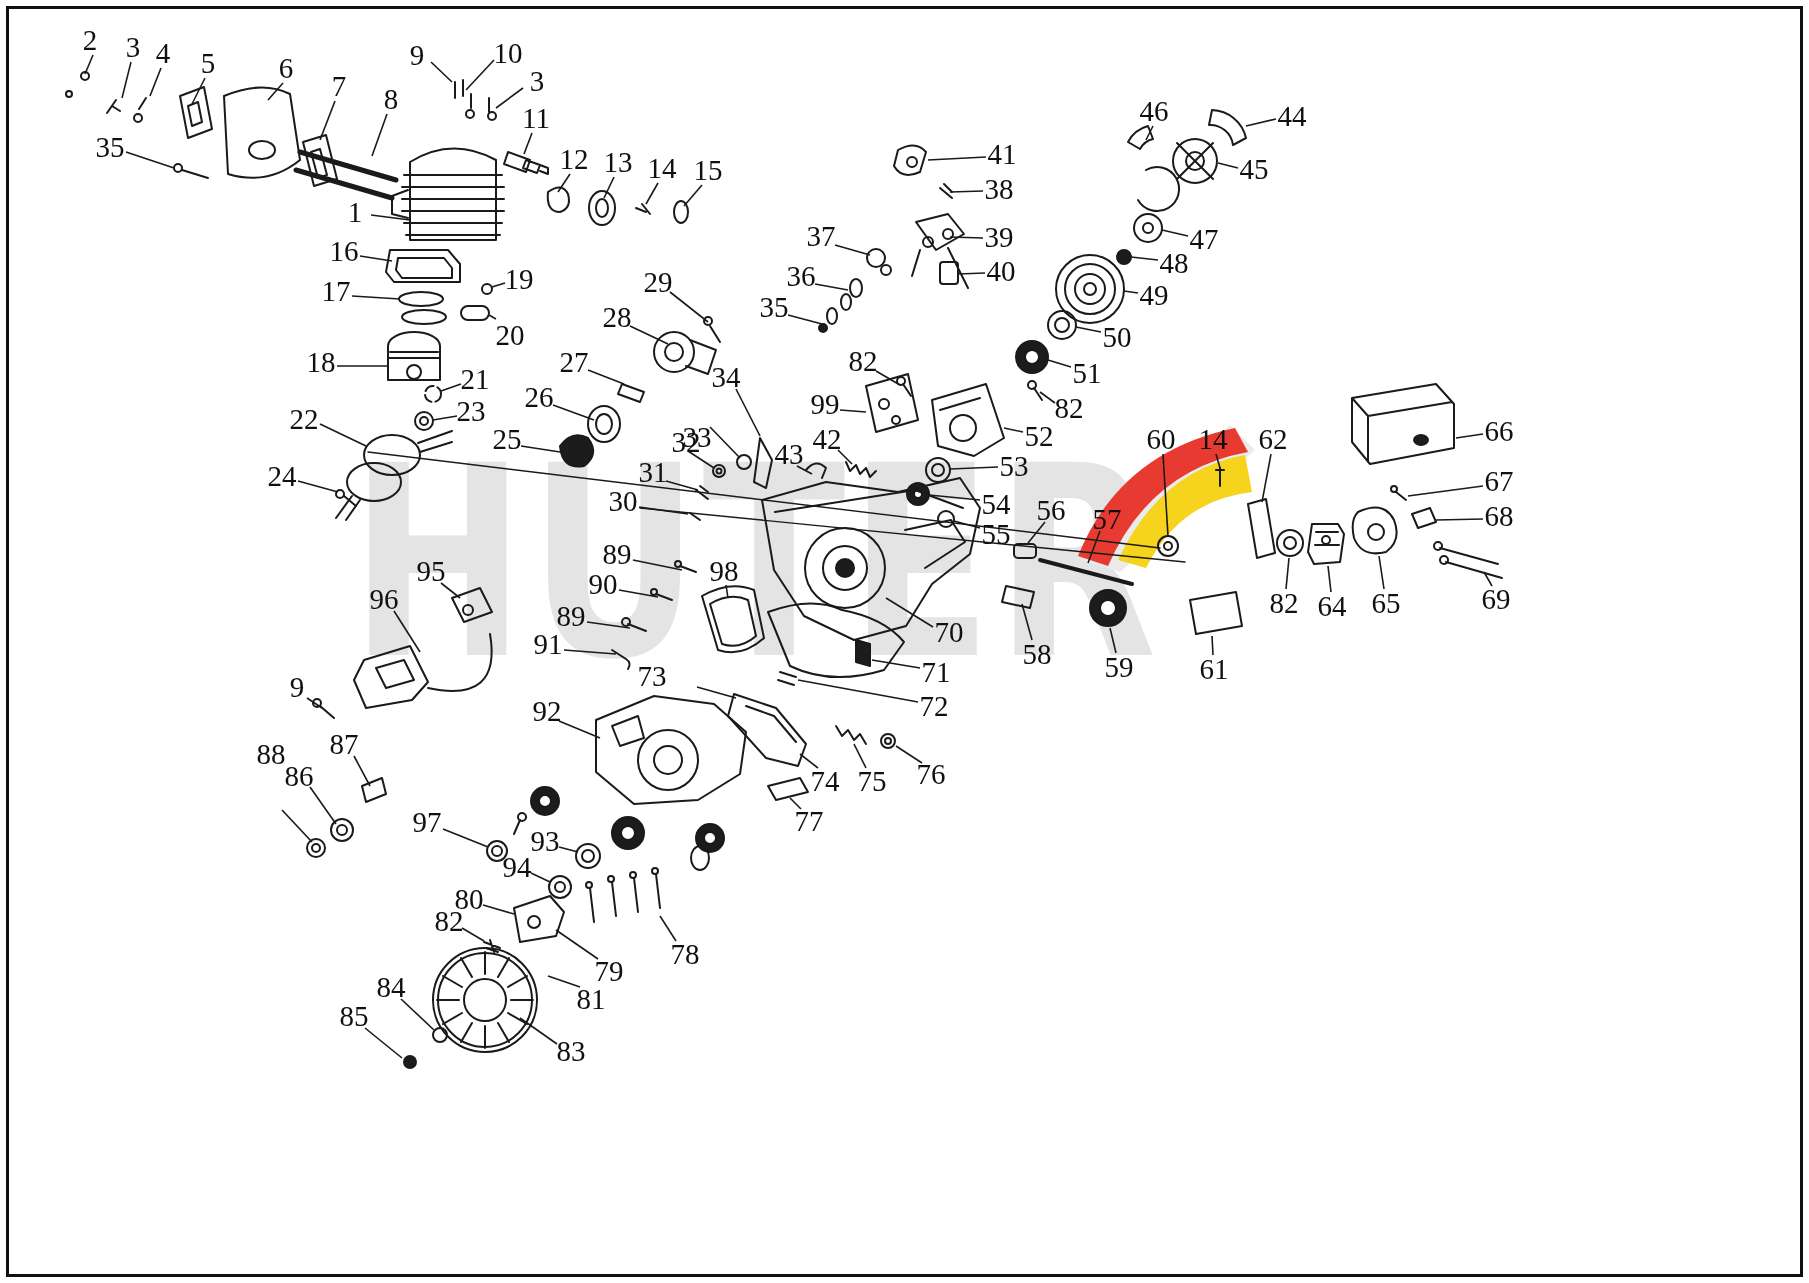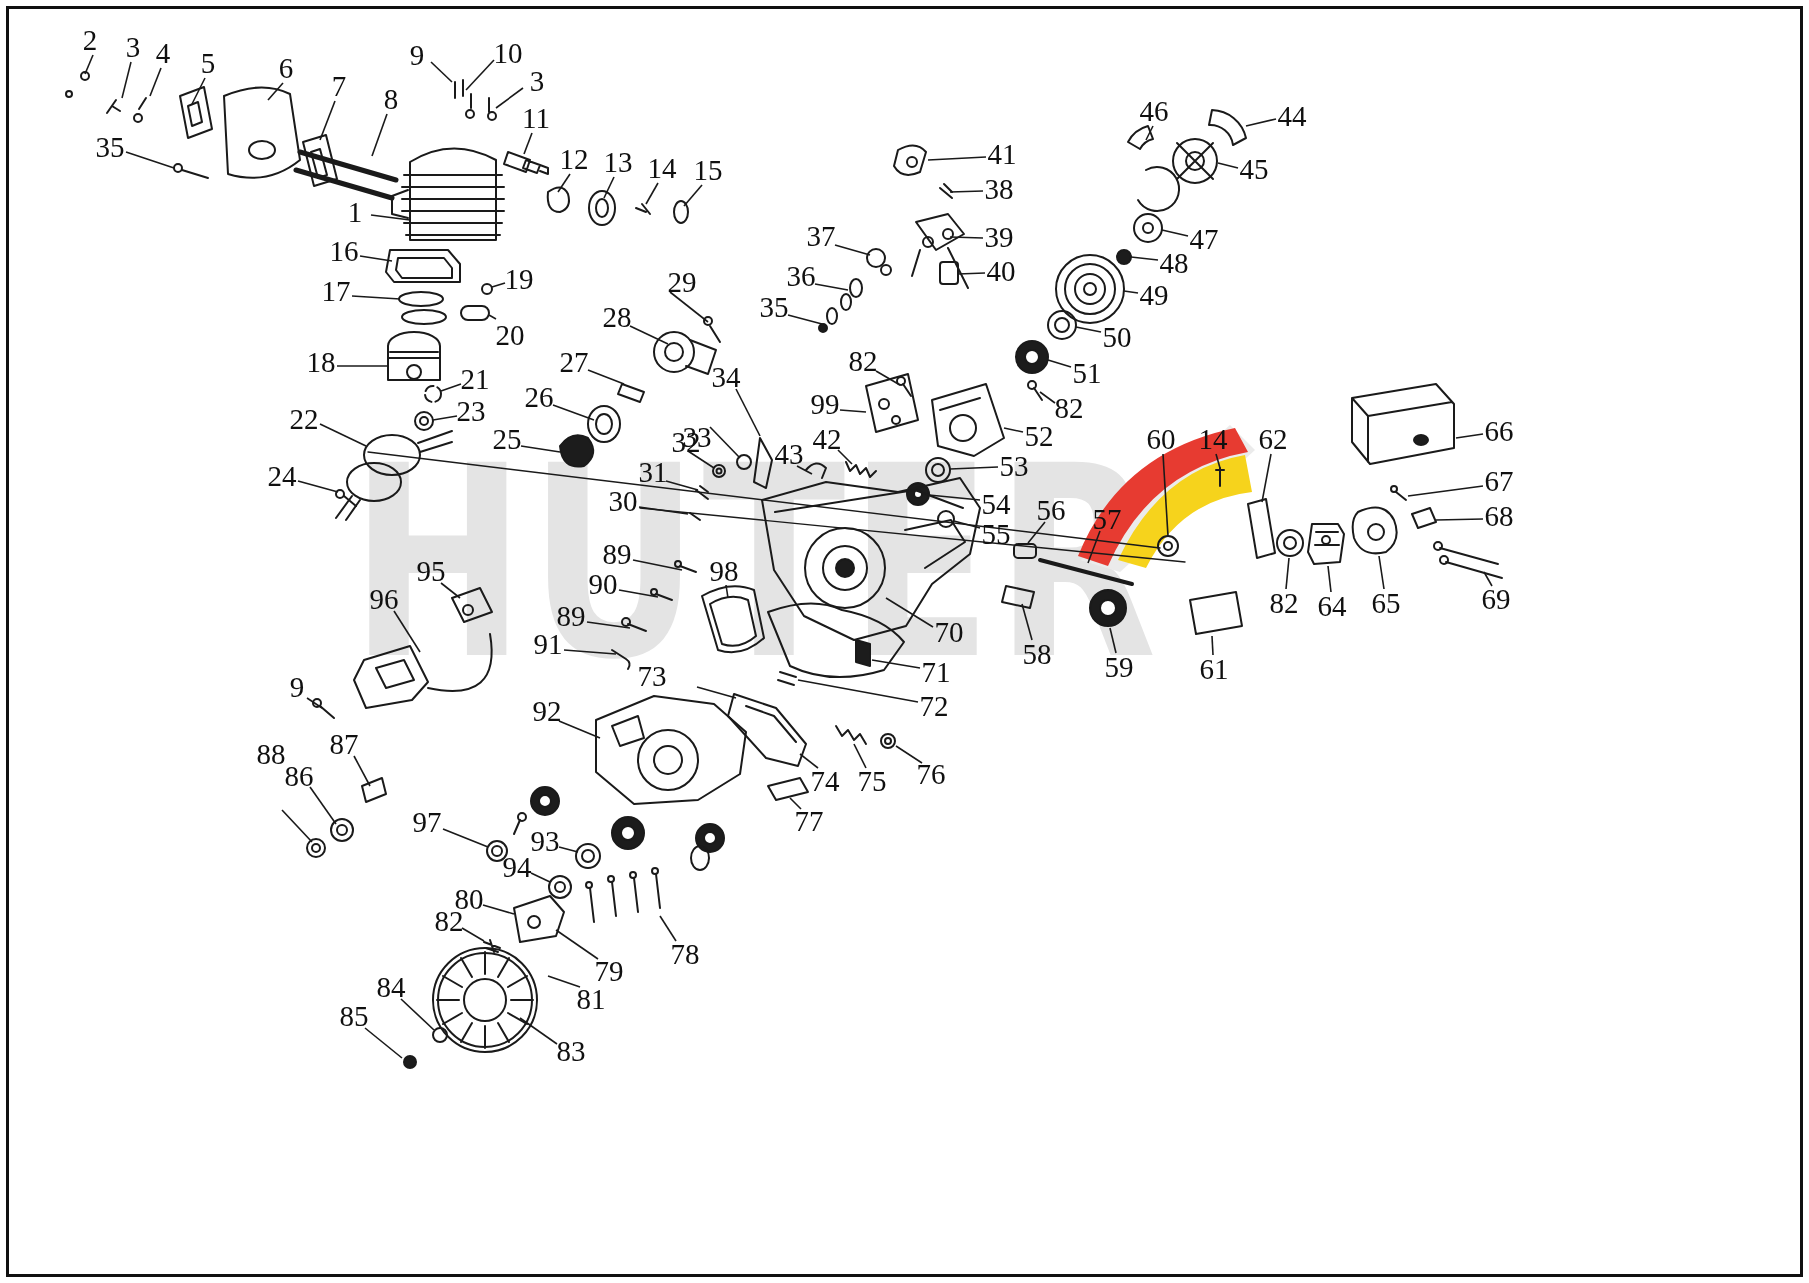--- a/index.html
+++ b/index.html
@@ -411,21 +411,21 @@
       <div class="callout" style="left: 355px; top: 212px;">1</div>
       <div class="callout" style="left: 344px; top: 251px;">16</div>
       <div class="callout" style="left: 336px; top: 291px;">17</div>
       <div class="callout" style="left: 519px; top: 279px;">19</div>
       <div class="callout" style="left: 510px; top: 335px;">20</div>
       <div class="callout" style="left: 321px; top: 362px; text-align: center;">18</div>
       <div class="callout" style="left: 475px; top: 379px;">21</div>
       <div class="callout" style="left: 471px; top: 411px;">23</div>
       <div class="callout" style="left: 304px; top: 419px;">22</div>
       <div class="callout" style="left: 282px; top: 476px;">24</div>
-      <div class="callout" style="left: 682px; top: 282px; text-align: center;">29</div>
+      <div class="callout" style="left: 658px; top: 282px; text-align: center;">29</div>
       <div class="callout" style="left: 617px; top: 317px;">28</div>
       <div class="callout" style="left: 574px; top: 362px;">27</div>
       <div class="callout" style="left: 539px; top: 397px;">26</div>
       <div class="callout" style="left: 507px; top: 439px;">25</div>
       <div class="callout" style="left: 726px; top: 377px;">34</div>
       <div class="callout" style="left: 697px; top: 437px;">33</div>
       <div class="callout" style="left: 686px; top: 442px;">32</div>
       <div class="callout" style="left: 653px; top: 472px;">31</div>
       <div class="callout" style="left: 623px; top: 501px;">30</div>
       <div class="callout" style="left: 789px; top: 454px;">43</div>

